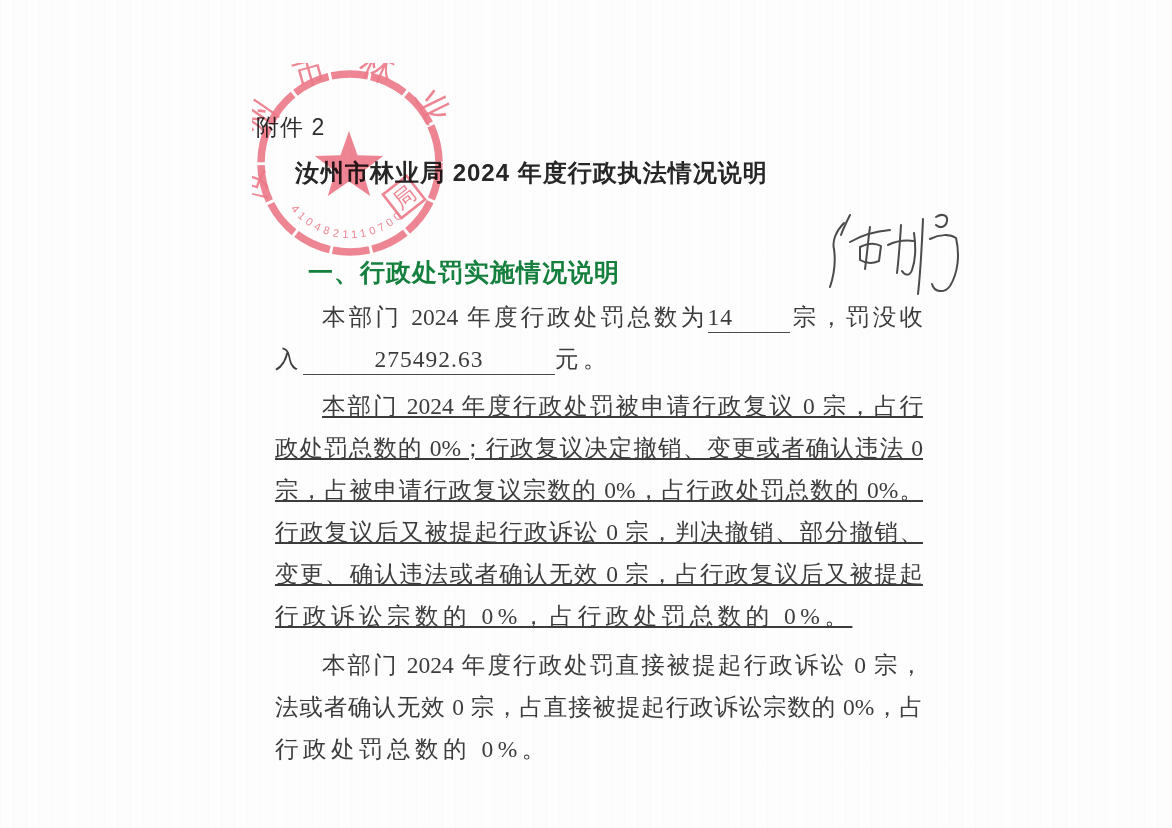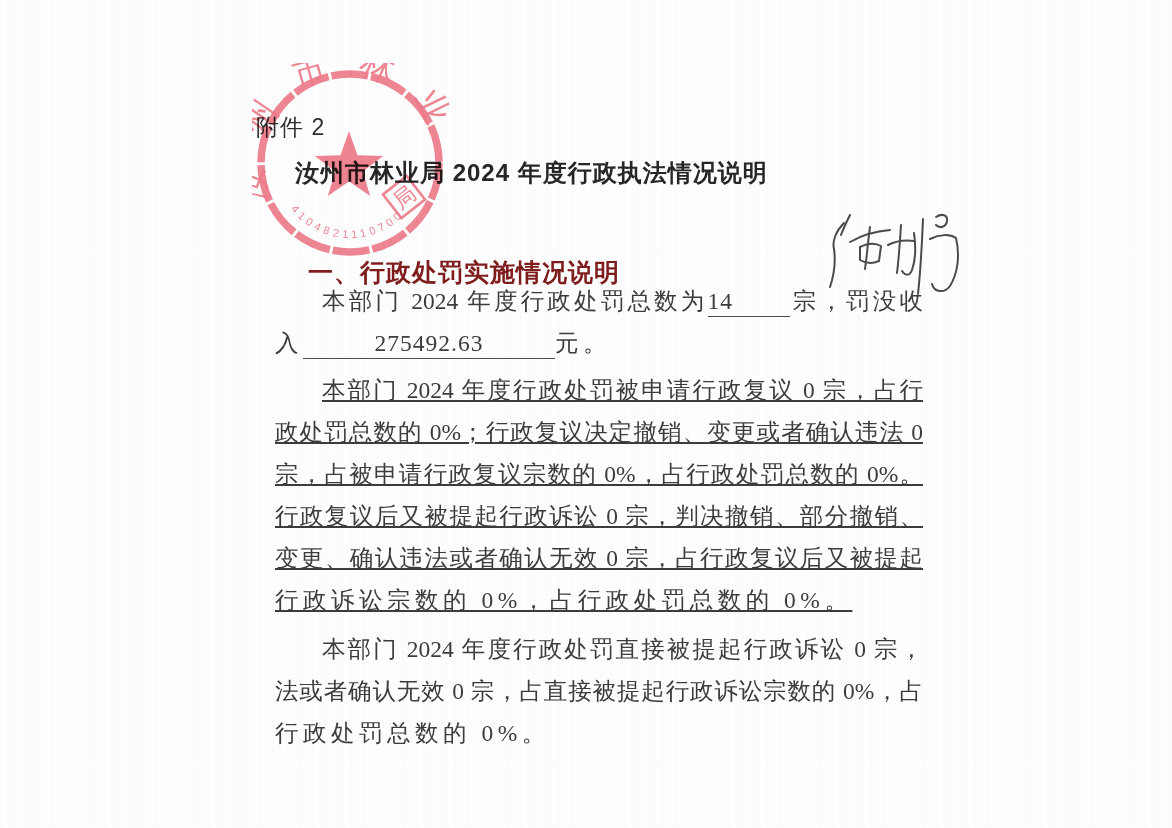--- a/index.html
+++ b/index.html
@@ -21,24 +21,24 @@
   .title {
     position:absolute; left:295px; top:157px; margin:0; white-space:nowrap;
     font-family:"Liberation Sans","DejaVu Sans",sans-serif;
     font-size:24px; font-weight:700; color:var(--dark); letter-spacing:1px; z-index:2;
   }
   .seal { position:absolute; left:252px; top:63px; z-index:4; mix-blend-mode:multiply; opacity:0.92; }
   .signature { position:absolute; left:822px; top:197px; z-index:3; }
   .heading {
     position:absolute; left:308px; top:256px; margin:0;
     font-family:"Liberation Sans","DejaVu Sans",sans-serif;
-    font-size:25px; font-weight:700; color:#7f1d1d; letter-spacing:1px; z-index:2;
+    font-size:25px; font-weight:700; color:#15803d; letter-spacing:1px; z-index:2;
   }
   .bodytext {
-    position:absolute; left:275px; top:280px; width:648px;
+    position:absolute; left:275px; top:296px; width:648px;
     font-size:23.5px; color:var(--text); z-index:2;
   }
   .para .line { height:42px; line-height:42px; letter-spacing:4.5px; text-align:left; }
   .para .line.just { letter-spacing:0; text-align:justify; text-align-last:justify; }
   .para .line.ind { text-indent:47px; }
   .para:nth-child(2) { margin-top:5px;text-decoration:underline; }
   .para:nth-child(3) { margin-top:7px; }
   .blank {
     display:inline-block; text-indent:0; text-align:center; letter-spacing:1px;
     border-bottom:1.6px solid #4a4a4a; line-height:30px; vertical-align:baseline;

